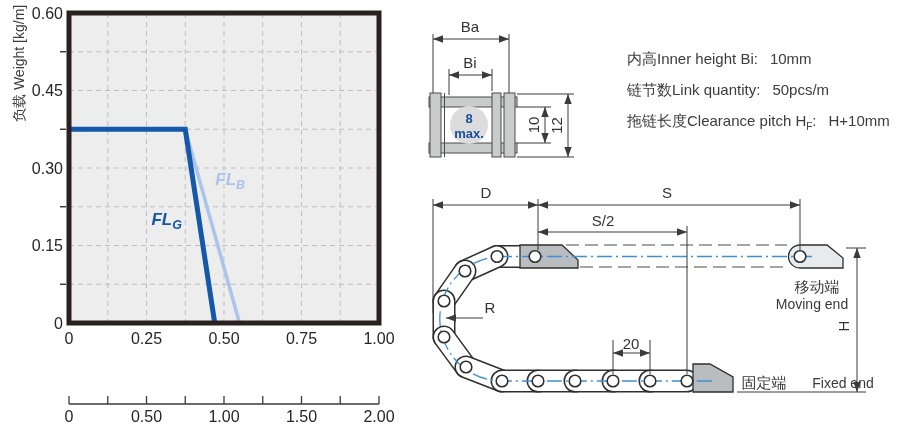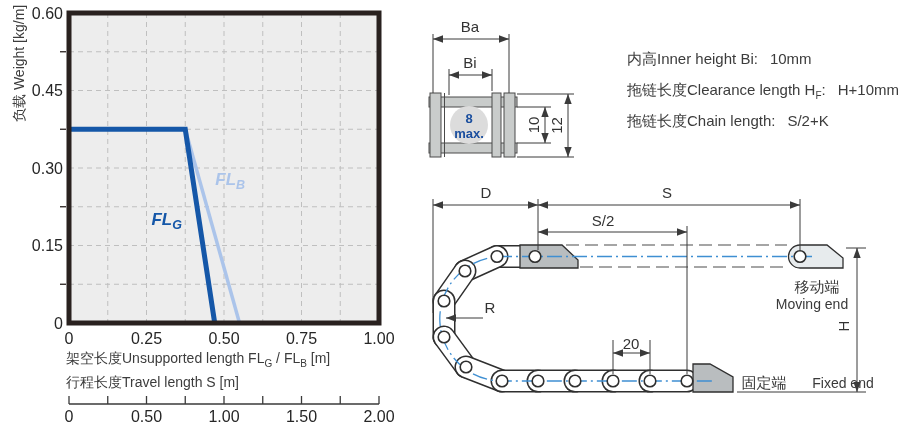--- a/index.html
+++ b/index.html
@@ -69,24 +69,20 @@
       <line x1="301.5" y1="396" x2="301.5" y2="404" stroke="#3a3a3a" stroke-width="1.3"></line>
       <line x1="340.25" y1="396" x2="340.25" y2="404" stroke="#3a3a3a" stroke-width="1.3"></line>
       <line x1="379" y1="396" x2="379" y2="404" stroke="#3a3a3a" stroke-width="1.3"></line>
       <text x="69" y="422" text-anchor="middle" font-size="16" fill="#262626">0</text>
       <text x="146.5" y="422" text-anchor="middle" font-size="16" fill="#262626">0.50</text>
       <text x="224" y="422" text-anchor="middle" font-size="16" fill="#262626">1.00</text>
       <text x="301.5" y="422" text-anchor="middle" font-size="16" fill="#262626">1.50</text>
       <text x="379" y="422" text-anchor="middle" font-size="16" fill="#262626">2.00</text>
     </svg>
 
-  <div class="captions">
-    <div><span>架空长度Unsupported length FL</span><sub>G</sub><span> / FL</span><sub>B</sub><span> [m]</span></div>
-    <div><span>行程长度Travel length S [m]</span></div>
-  </div>
 
   <svg id="right-svg" width="480" height="428" viewBox="420 0 480 428">
     <defs>
       <marker id="arw" markerWidth="12" markerHeight="10" refX="10" refY="5" orient="auto-start-reverse" markerUnits="userSpaceOnUse">
         <path d="M0,1.3 L10,5 L0,8.7 Z" fill="#3a3a3a"></path>
       </marker>
     </defs>
 
     <g>
 
@@ -203,16 +199,16 @@
 
       <text x="817" y="292" text-anchor="middle" font-size="15" fill="#3a3a3a">移动端</text>
       <text x="812" y="309" text-anchor="middle" font-size="14" fill="#3a3a3a">Moving end</text>
       <text x="764" y="388" text-anchor="middle" font-size="15" fill="#3a3a3a">固定端</text>
       <text x="843" y="388" text-anchor="middle" font-size="14" fill="#3a3a3a">Fixed end</text>
     </g>
   </svg>
 
   <div class="specs">
     <div><span>内高</span><span>Inner height Bi:</span><sub></sub><span></span><span class="val">10mm</span></div>
-    <div><span>拖链长度</span><span>Clearance length H</span><sub>F</sub><span>:</span><span class="val">H+10mm</span></div>
-    <div><span>拖链长度</span><span>Chain length:</span><sub></sub><span></span><span class="val">S/2+K</span></div>
+    <div><span>链节数</span><span>Link quantity:</span><sub></sub><span></span><span class="val">50pcs/m</span></div>
+    <div><span>拖链长度</span><span>Clearance pitch H</span><sub>F</sub><span>:</span><span class="val">H+10mm</span></div>
   </div>
 </div>
 
 </body></html>

